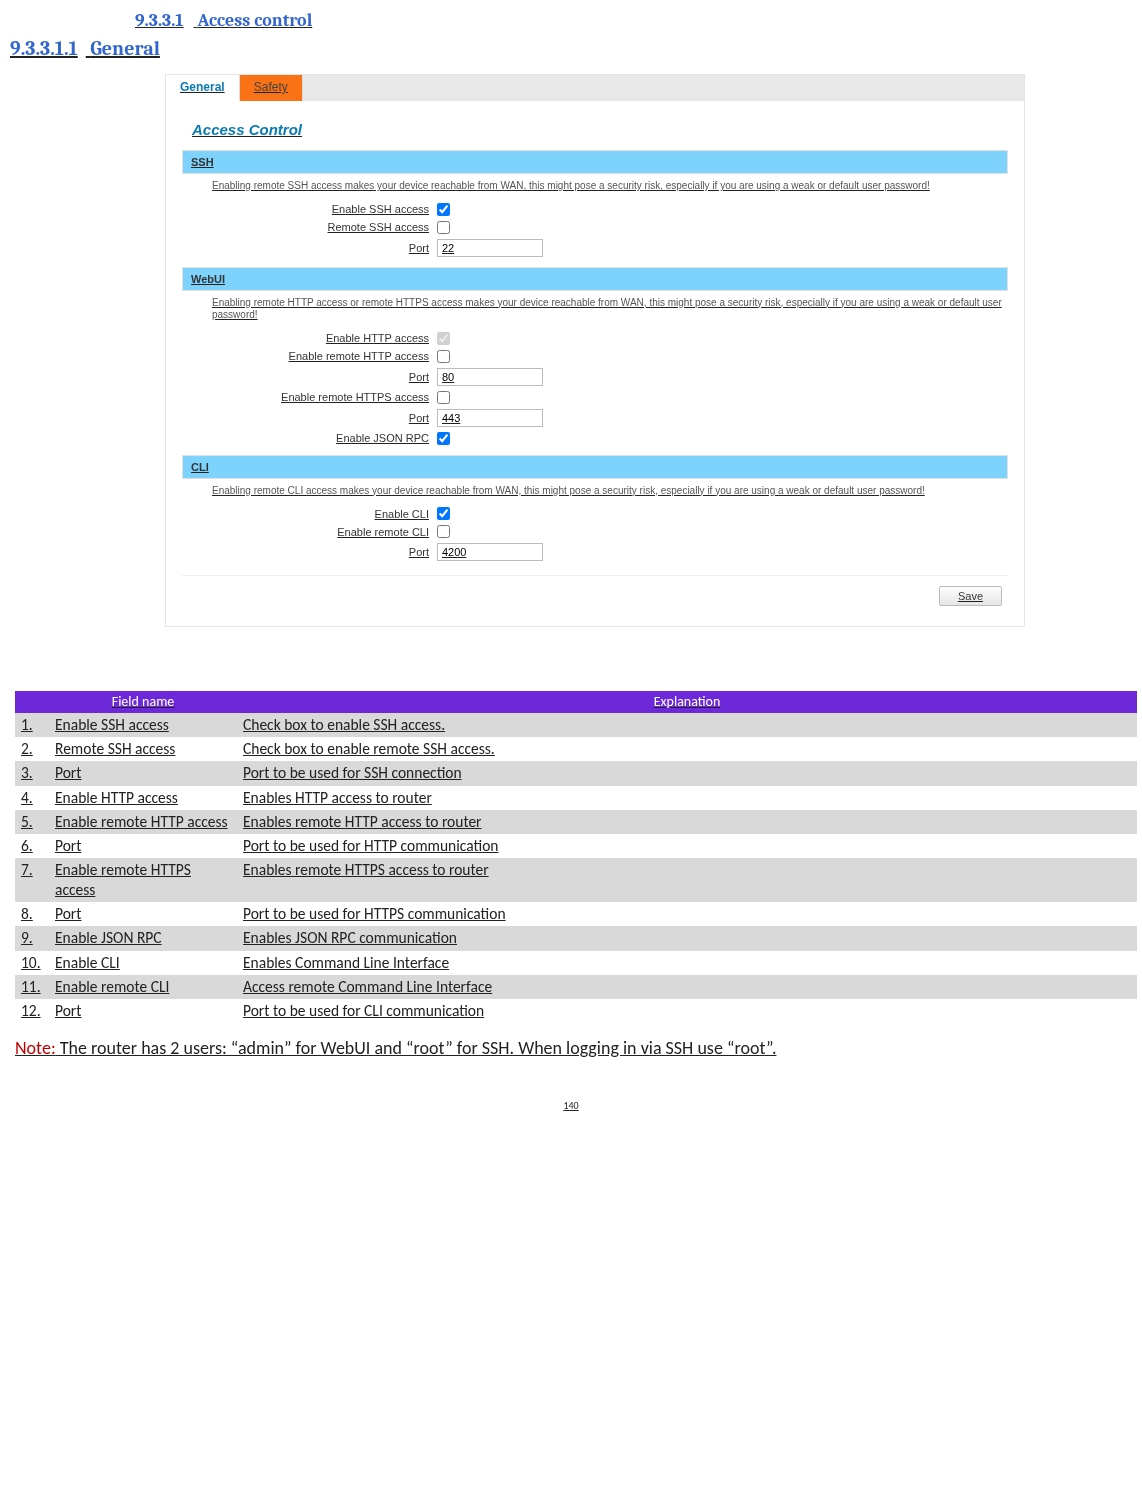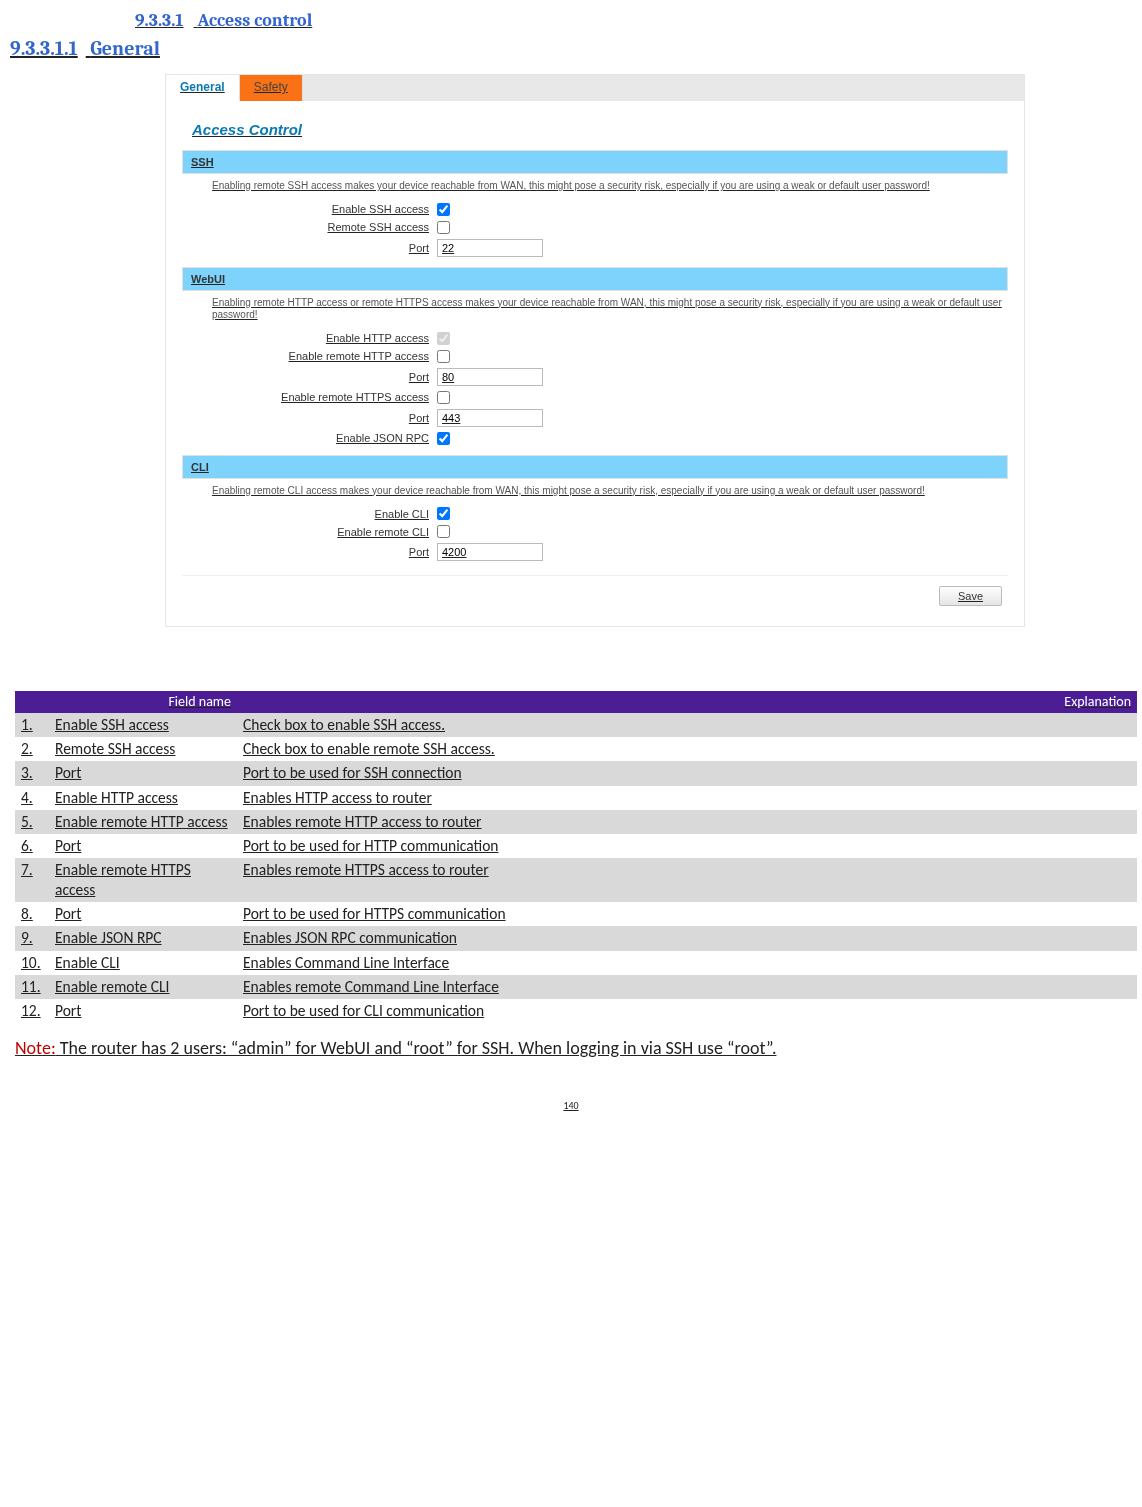--- a/index.html
+++ b/index.html
@@ -136,24 +136,24 @@
 
   
   table.desc {
     width: 1122px;
     border-collapse: collapse;
     margin: 64px 10px 0 10px;
     font-size: 15.5px;
     line-height: 1.3;
   }
   table.desc th {
-    background: #4c1d95;
+    background: #6d28d9;
     color: #fff;
     font-weight: normal;
-    text-align: right;
+    text-align: center;
     padding: 2px 6px;
     font-size: 14px;
   }
   table.desc td {
     padding: 2px 6px;
     vertical-align: top;
   }
   table.desc tr.odd td { background: #d9d9d9; }
   table.desc tr.even td { background: #fff; }
   .col-n { width: 34px; }
@@ -313,21 +313,21 @@
           <td>Enables JSON RPC communication</td>
         </tr>
         <tr class="even">
           <td class="col-n">10.</td>
           <td class="col-name">Enable CLI</td>
           <td>Enables Command Line Interface</td>
         </tr>
         <tr class="odd">
           <td class="col-n">11.</td>
           <td class="col-name">Enable remote CLI</td>
-          <td>Enables remote Command Line Interface</td>
+          <td>Access remote Command Line Interface</td>
         </tr>
         <tr class="even">
           <td class="col-n">12.</td>
           <td class="col-name">Port</td>
           <td>Port to be used for CLI communication</td>
         </tr>
       </tbody>
   </table>
 
   <div class="note">

